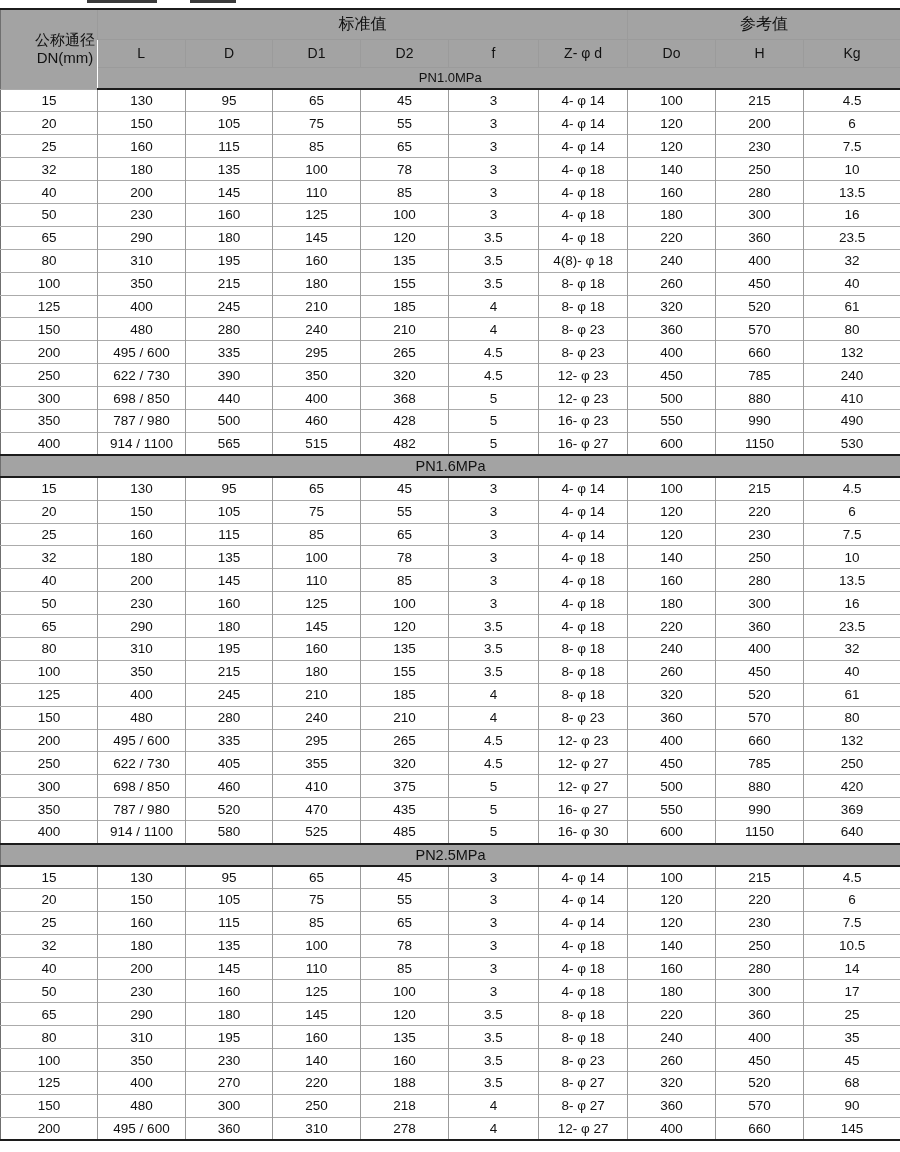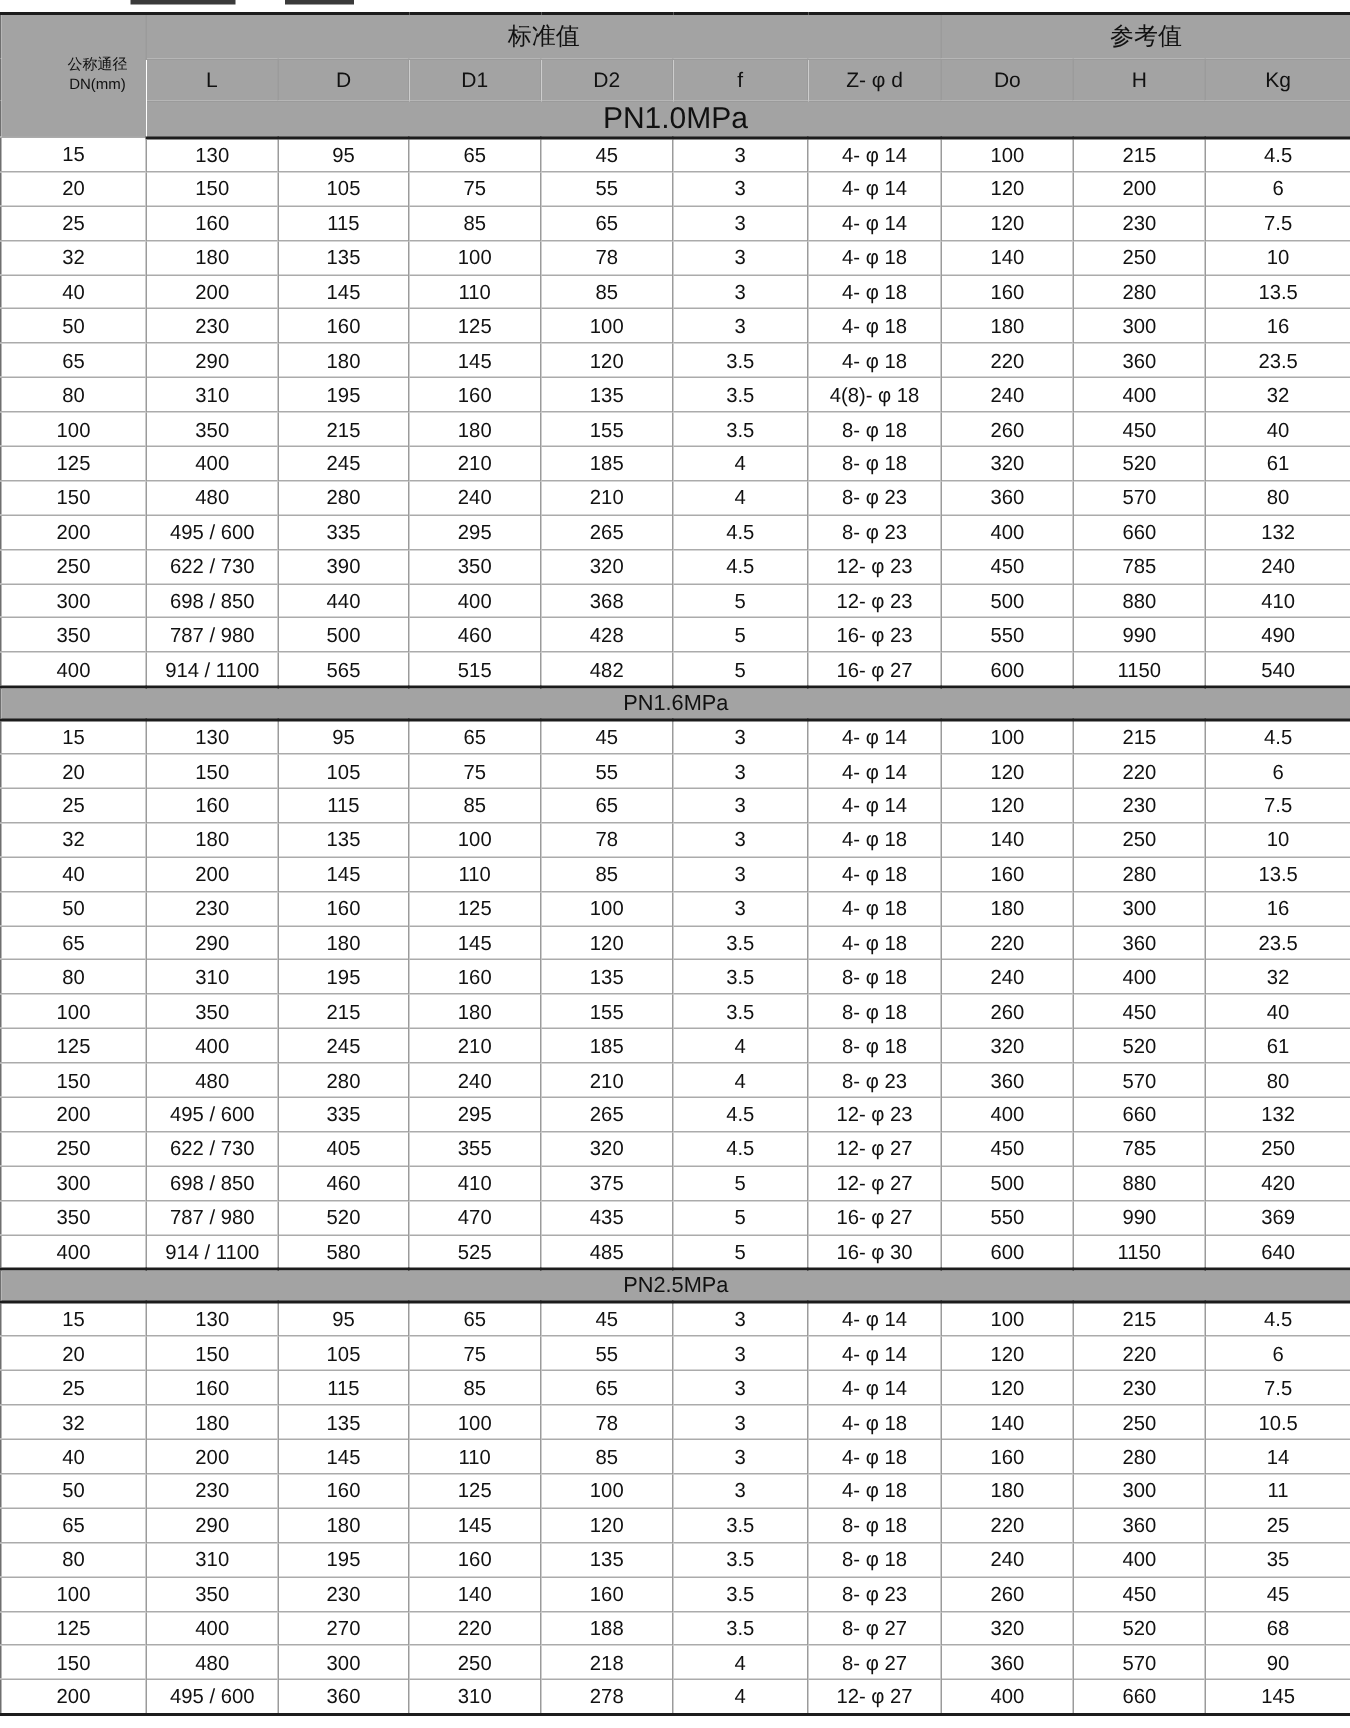--- a/index.html
+++ b/index.html
@@ -56,31 +56,31 @@
   th:first-child, td:first-child { border-left: none; }
 
   thead tr.group-row    { height: 30px; }
   thead tr.subhead-row  { height: 28px; }
   thead tr.pn-first-row { height: 22px; }
 
   thead th, thead td, .band {
     background: #a3a3a3;
   }
   .corner-cell {
-    font-size: 10px;
+    font-size: 15px;
     line-height: 1.25;
     white-space: normal;
     padding-left: 32px;
   }
   .group-cell { font-size: 16px; border-bottom: 1px solid #9b9b9b; }
   .subhead-row th { font-size: 14px; border-bottom: 1px solid #9b9b9b; }
 
   tr.pn-first-row td.band {
     border-bottom: 2.5px solid #1c1c1c;
-    font-size: 20px;
+    font-size: 13px;
     
     padding-right: 97px;
   }
 
   tbody tr.band-row { height: 22px; padding-left: 41px; }
   tbody tr.band-row td.band {
     border-top: 2.5px solid #1c1c1c;
     border-bottom: 2.5px solid #1c1c1c;
     font-size: 14.5px;
     border-left: none;
@@ -322,21 +322,21 @@
         <tr class="data-row">
           <td>400</td>
           <td>914 / 1100</td>
           <td>565</td>
           <td>515</td>
           <td>482</td>
           <td>5</td>
           <td>16- φ 27</td>
           <td>600</td>
           <td>1150</td>
-          <td>540</td>
+          <td>530</td>
         </tr>
         <tr class="band-row">
           <td colspan="10" class="band">PN1.6MPa</td>
         </tr>
         <tr class="data-row">
           <td>15</td>
           <td>130</td>
           <td>95</td>
           <td>65</td>
           <td>45</td>
@@ -592,21 +592,21 @@
         <tr class="data-row">
           <td>50</td>
           <td>230</td>
           <td>160</td>
           <td>125</td>
           <td>100</td>
           <td>3</td>
           <td>4- φ 18</td>
           <td>180</td>
           <td>300</td>
-          <td>11</td>
+          <td>17</td>
         </tr>
         <tr class="data-row">
           <td>65</td>
           <td>290</td>
           <td>180</td>
           <td>145</td>
           <td>120</td>
           <td>3.5</td>
           <td>8- φ 18</td>
           <td>220</td>

